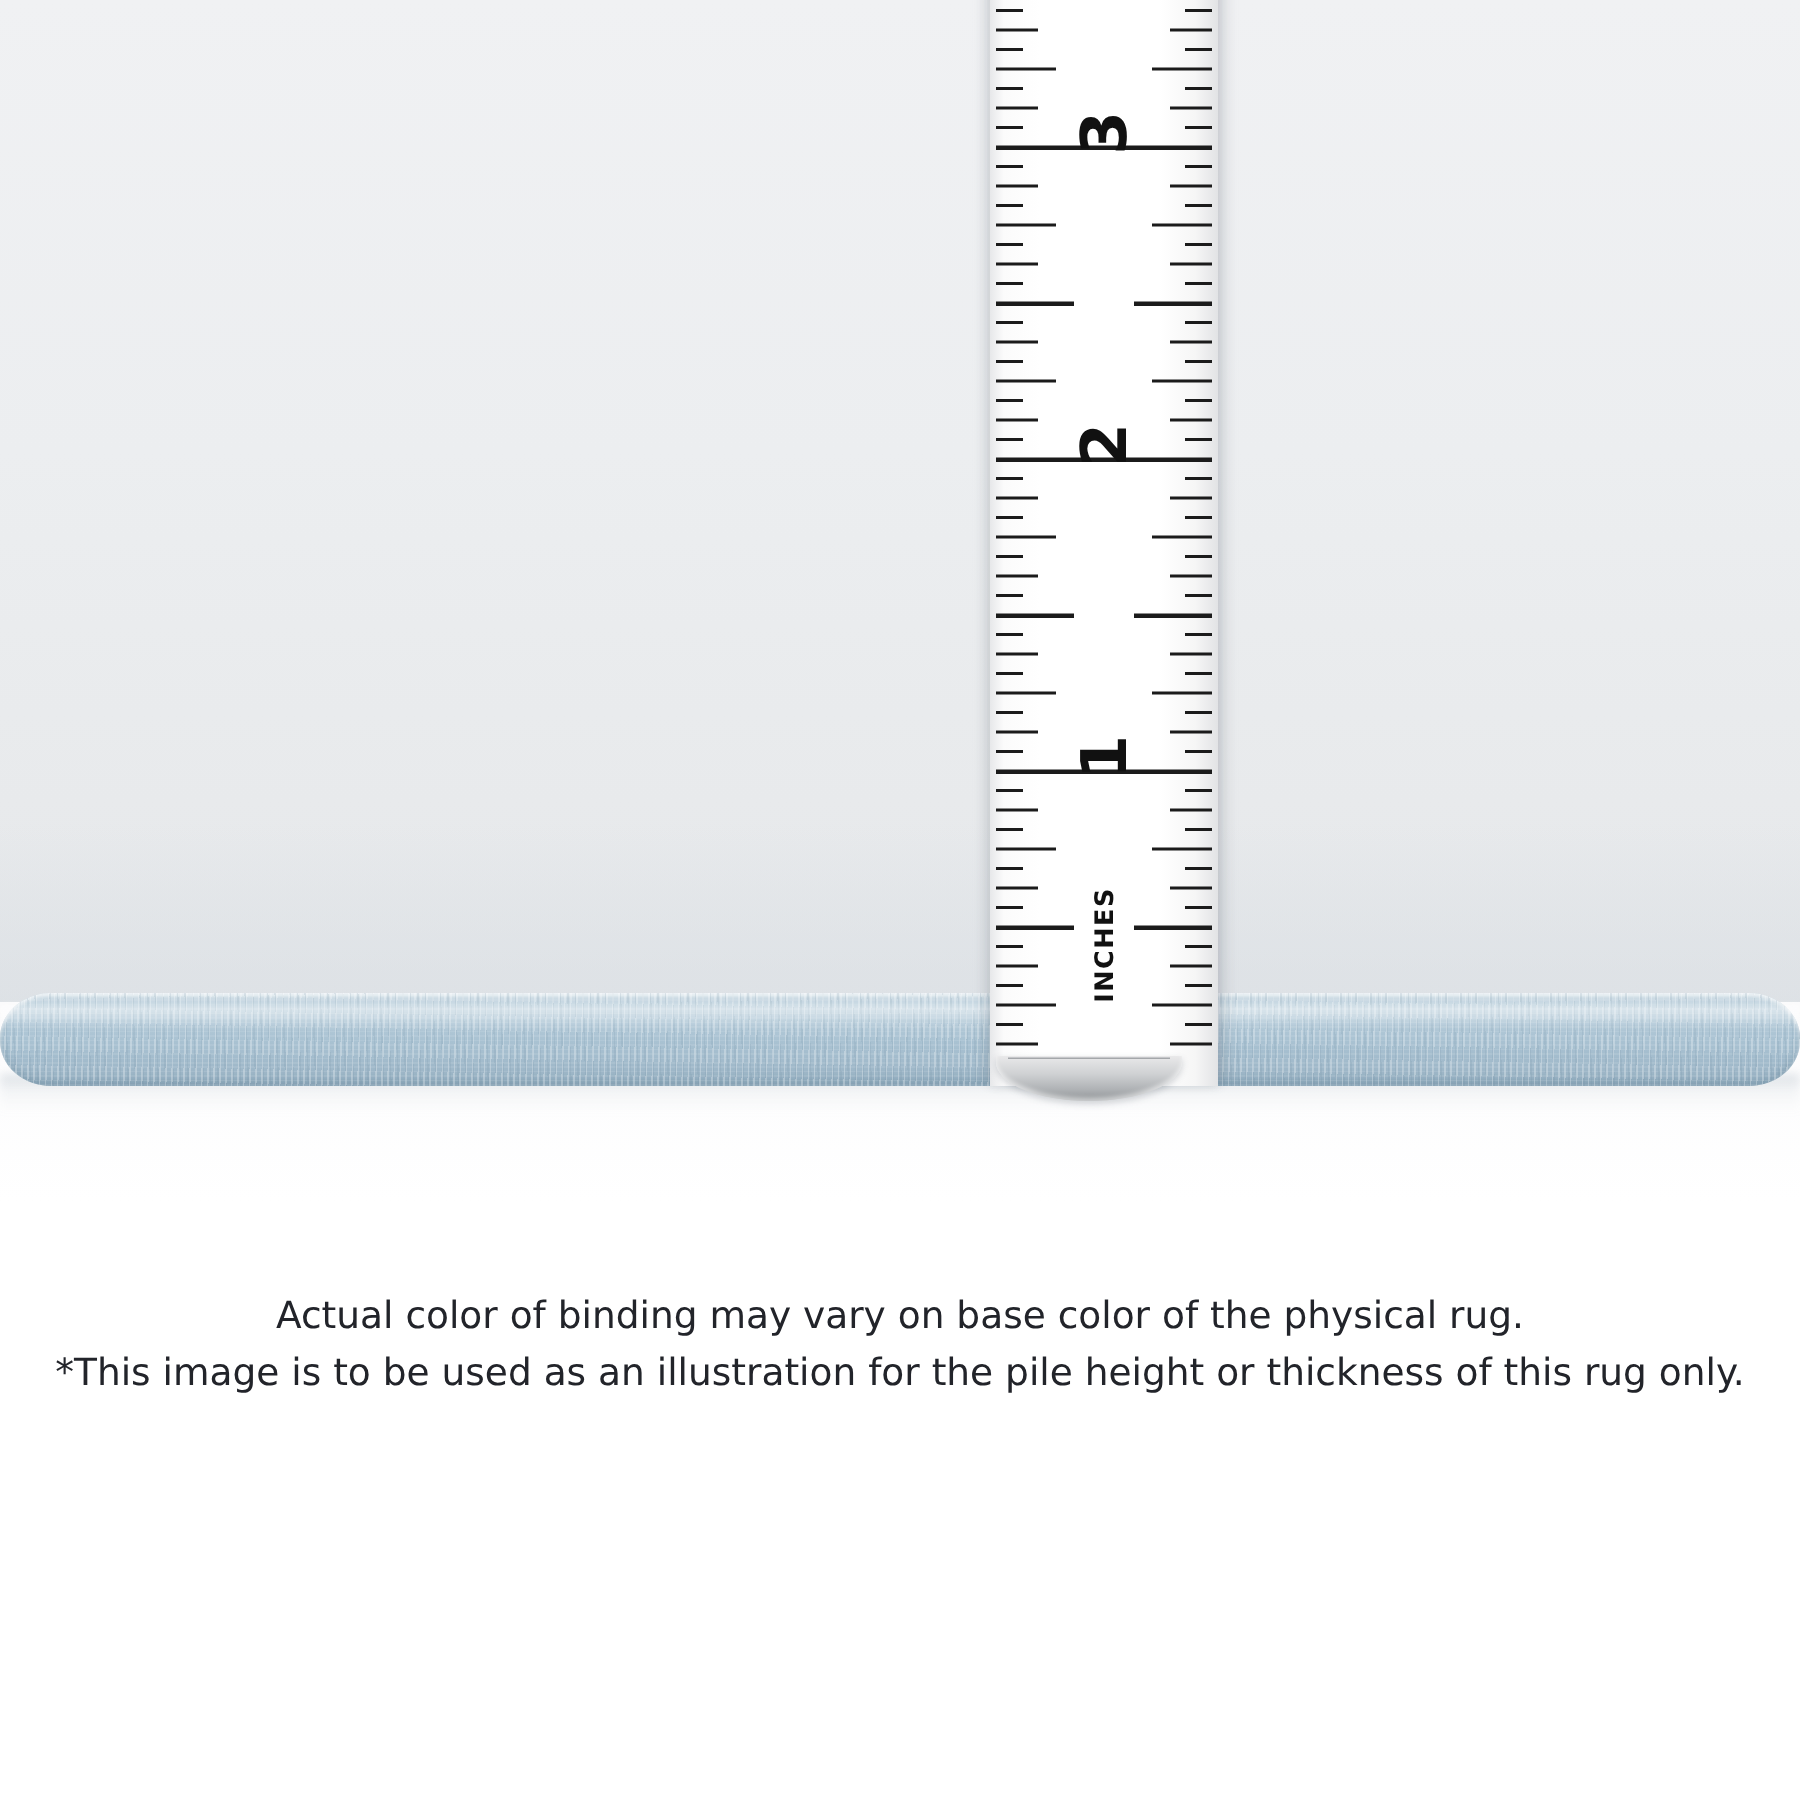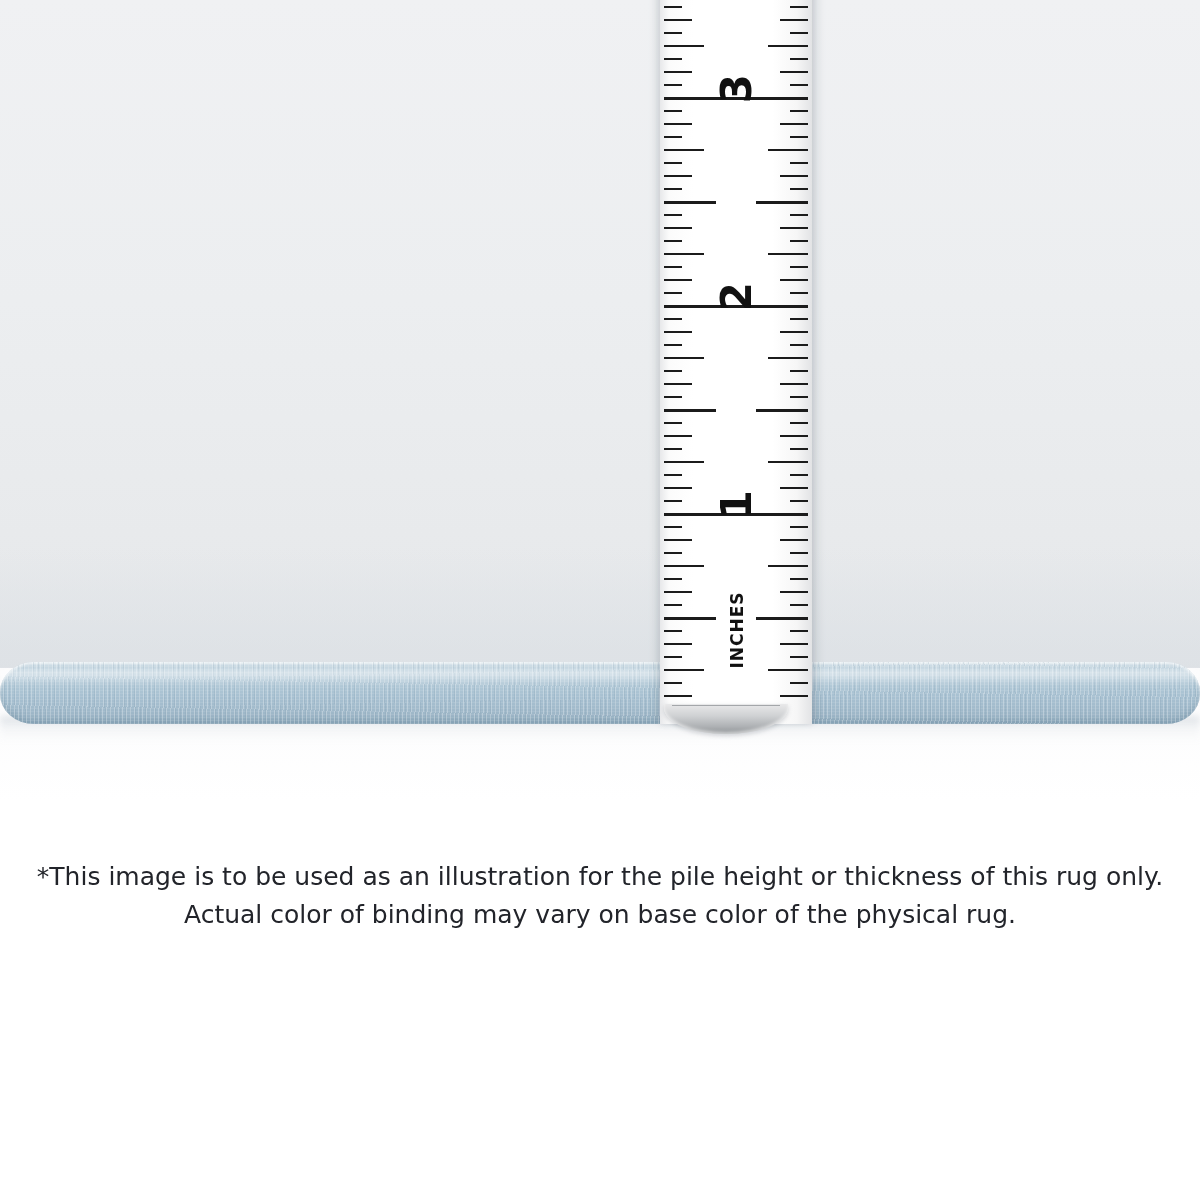--- a/index.html
+++ b/index.html
@@ -340,17 +340,17 @@
     <span class="tape-num" style="left: 14px; top: 278px; width: 124px; text-align: center;">2</span>
     <span class="tape-num" style="left: 14px; top: 486px; width: 124px; text-align: center;">1</span>
 
     <span class="tape-inches" style="left: 22px; top: 626px; width: 110px; text-align: center;">INCHES</span>
   </div>
 
   <div class="tape-tip"></div>
   <div class="tape-tip-line"></div>
 
   <div class="caption">
+    <span class="caption-line">Actual color of binding may vary on base color of the physical rug.</span>
     <span class="caption-line">*This image is to be used as an illustration for the pile height or thickness of this rug only.</span>
-    <span class="caption-line">Actual color of binding may vary on base color of the physical rug.</span>
   </div>
 
 </div>
 
 </body></html>

